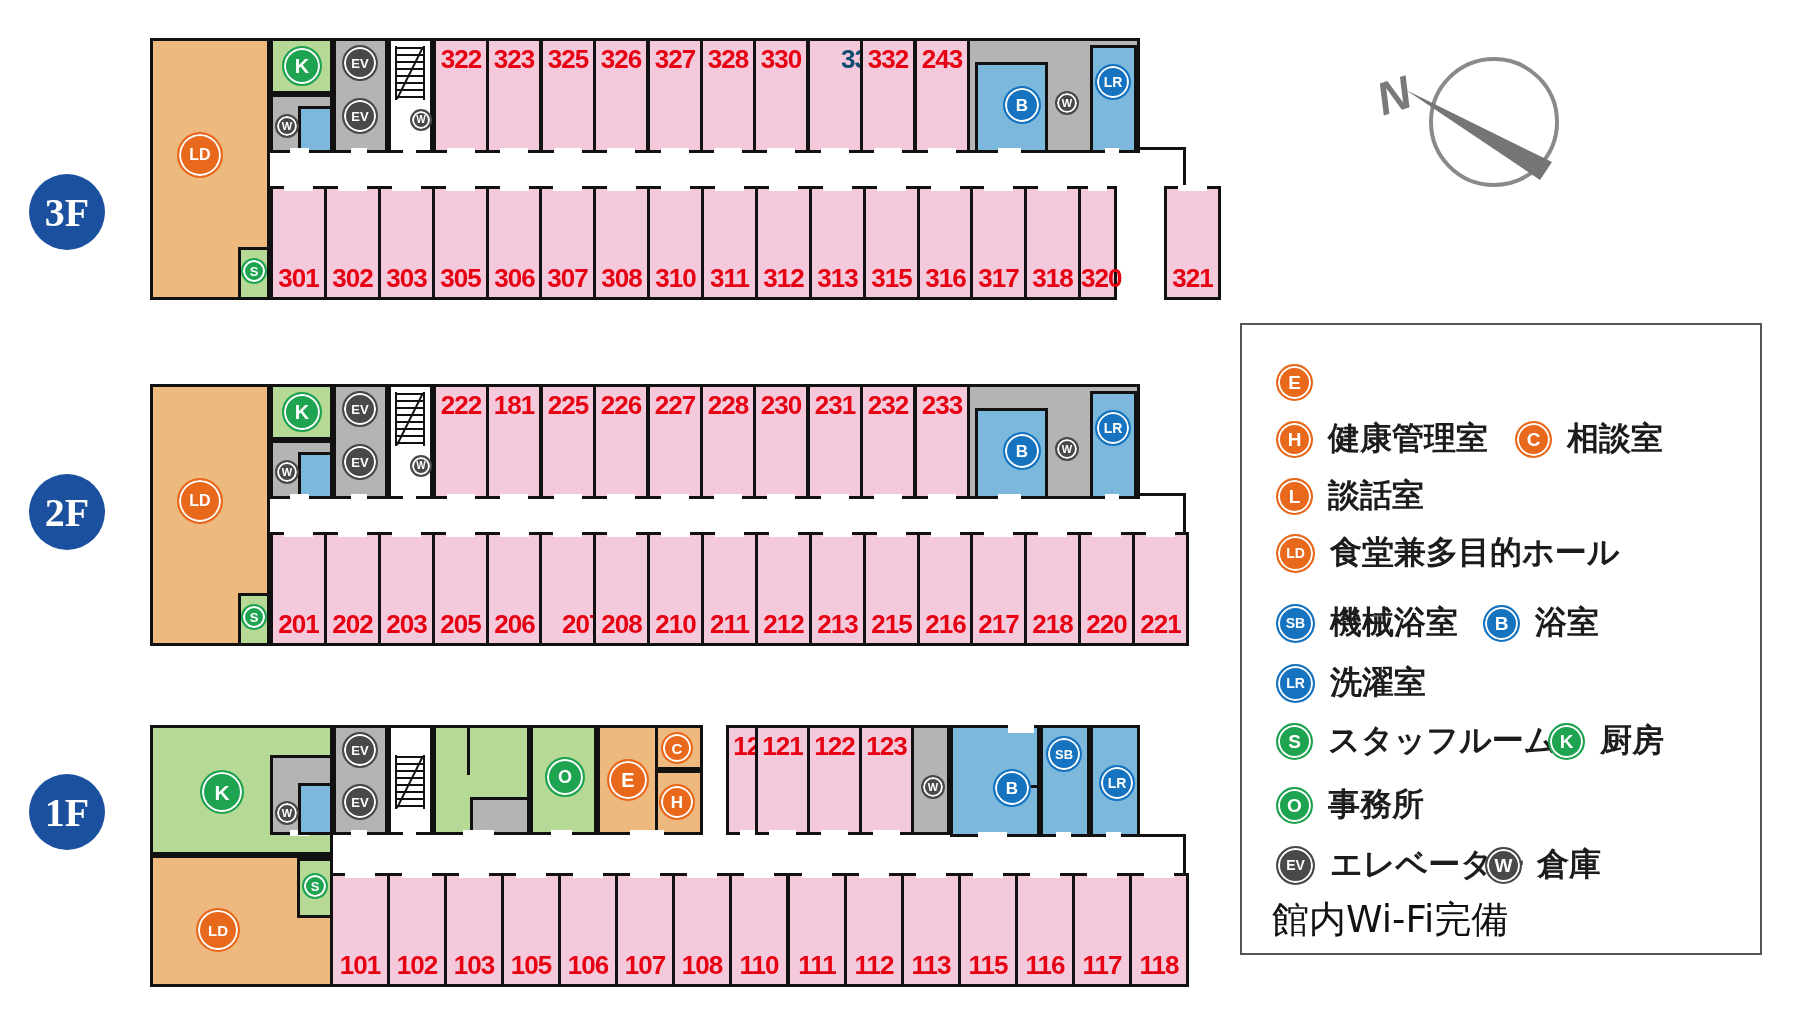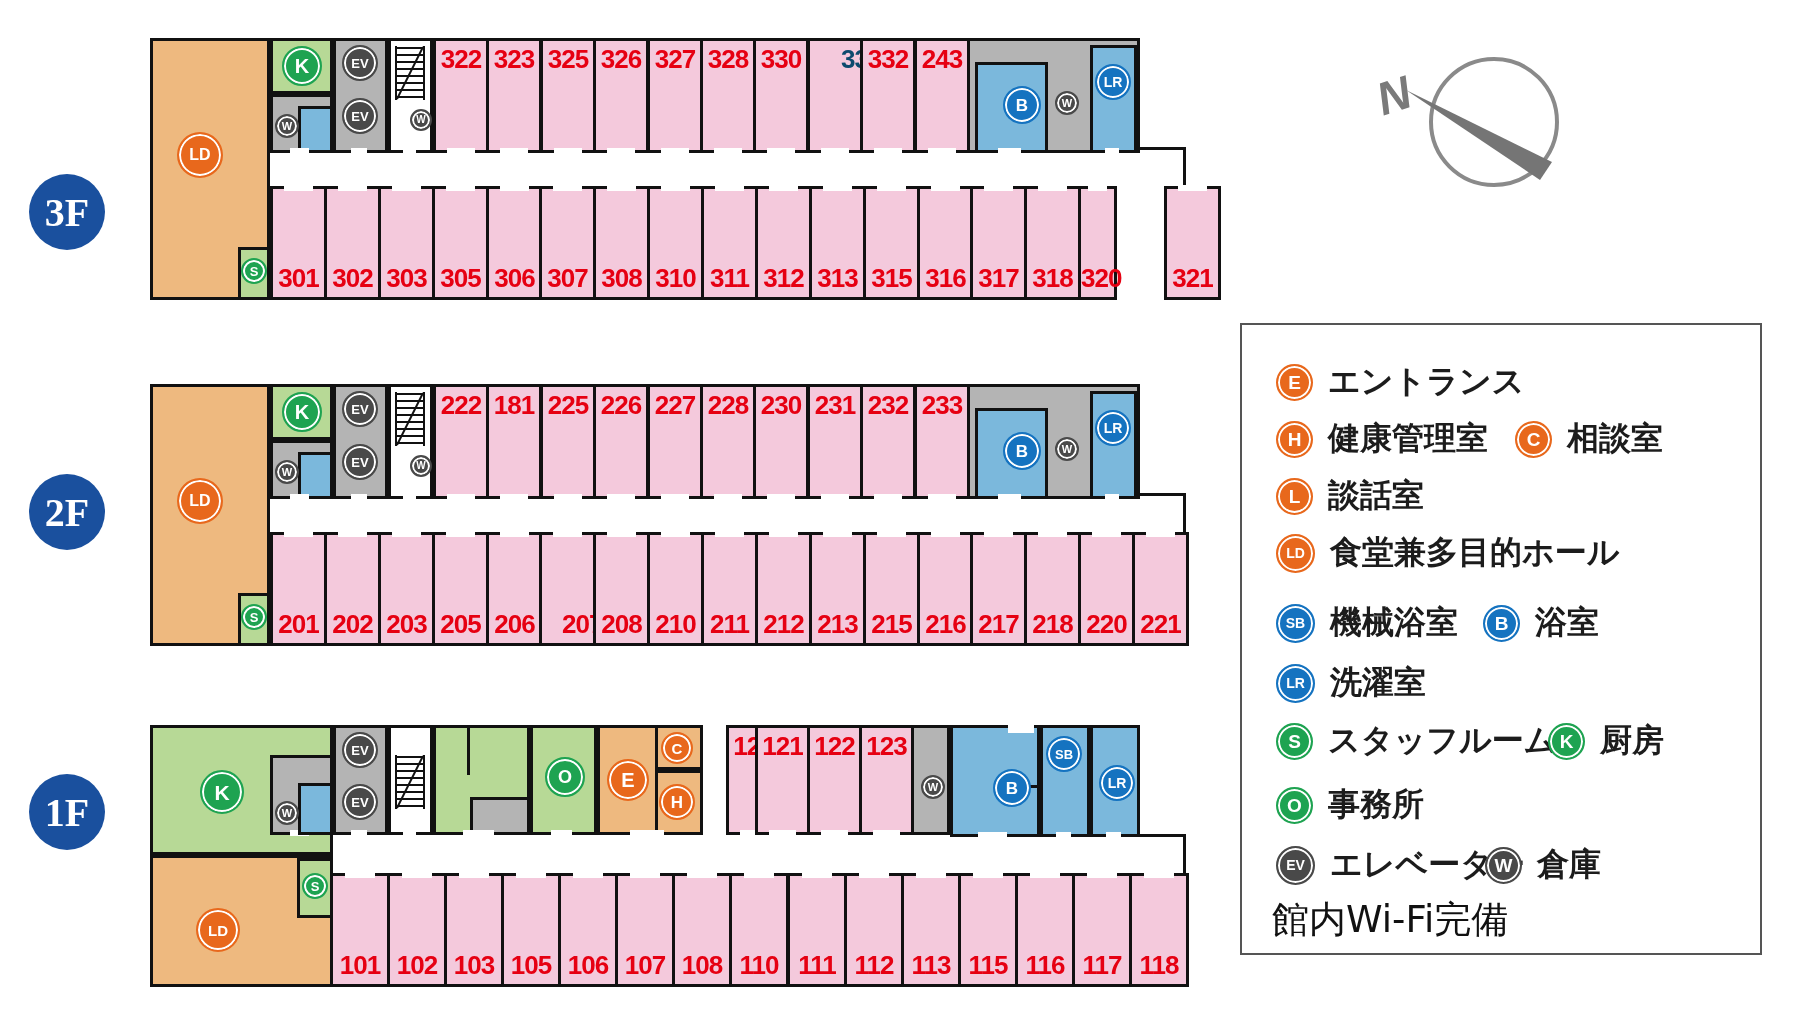--- a/index.html
+++ b/index.html
@@ -522,21 +522,20 @@
       <div class="ic" style="left: 896px; top: 11px; width: 36px; height: 36px; background: rgb(21, 115, 192); border: 2px solid rgb(21, 115, 192); font-size: 13px;">SB</div>
       <div class="ic" style="left: 949px; top: 40px; width: 36px; height: 36px; background: rgb(21, 115, 192); border: 2px solid rgb(21, 115, 192); font-size: 14px;">LR</div>
       <div class="ic" style="left: 46px; top: 183px; width: 44px; height: 44px; background: rgb(232, 104, 28); border: 2px solid rgb(232, 104, 28); font-size: 15px;">LD</div>
       <div class="ic" style="left: 152px; top: 148px; width: 26px; height: 26px; background: rgb(30, 163, 81); border: 2px solid rgb(30, 163, 81); font-size: 13px;">S</div>
     </div>
 
   <div id="legend">
     <div id="legend-rows">
         <div class="lrow" style="top: 35px;">
           <div class="lic" style="width: 37px; height: 37px; background: rgb(232, 104, 28); border: 2px solid rgb(232, 104, 28); font-size: 19px;">E</div>
-          <div class="llabel">エントランス</div>
         </div>
         <div class="lrow" style="top: 92px;">
           <div class="lic" style="width: 37px; height: 37px; background: rgb(232, 104, 28); border: 2px solid rgb(232, 104, 28); font-size: 19px;">H</div>
           <div class="llabel">健康管理室</div>
           <div class="lsecond" style="left: 239px;">
             <div class="lic" style="width: 37px; height: 37px; background: rgb(232, 104, 28); border: 2px solid rgb(232, 104, 28); font-size: 19px;">C</div>
             <div class="llabel">相談室</div>
           </div>
         </div>
         <div class="lrow" style="top: 149px;">

